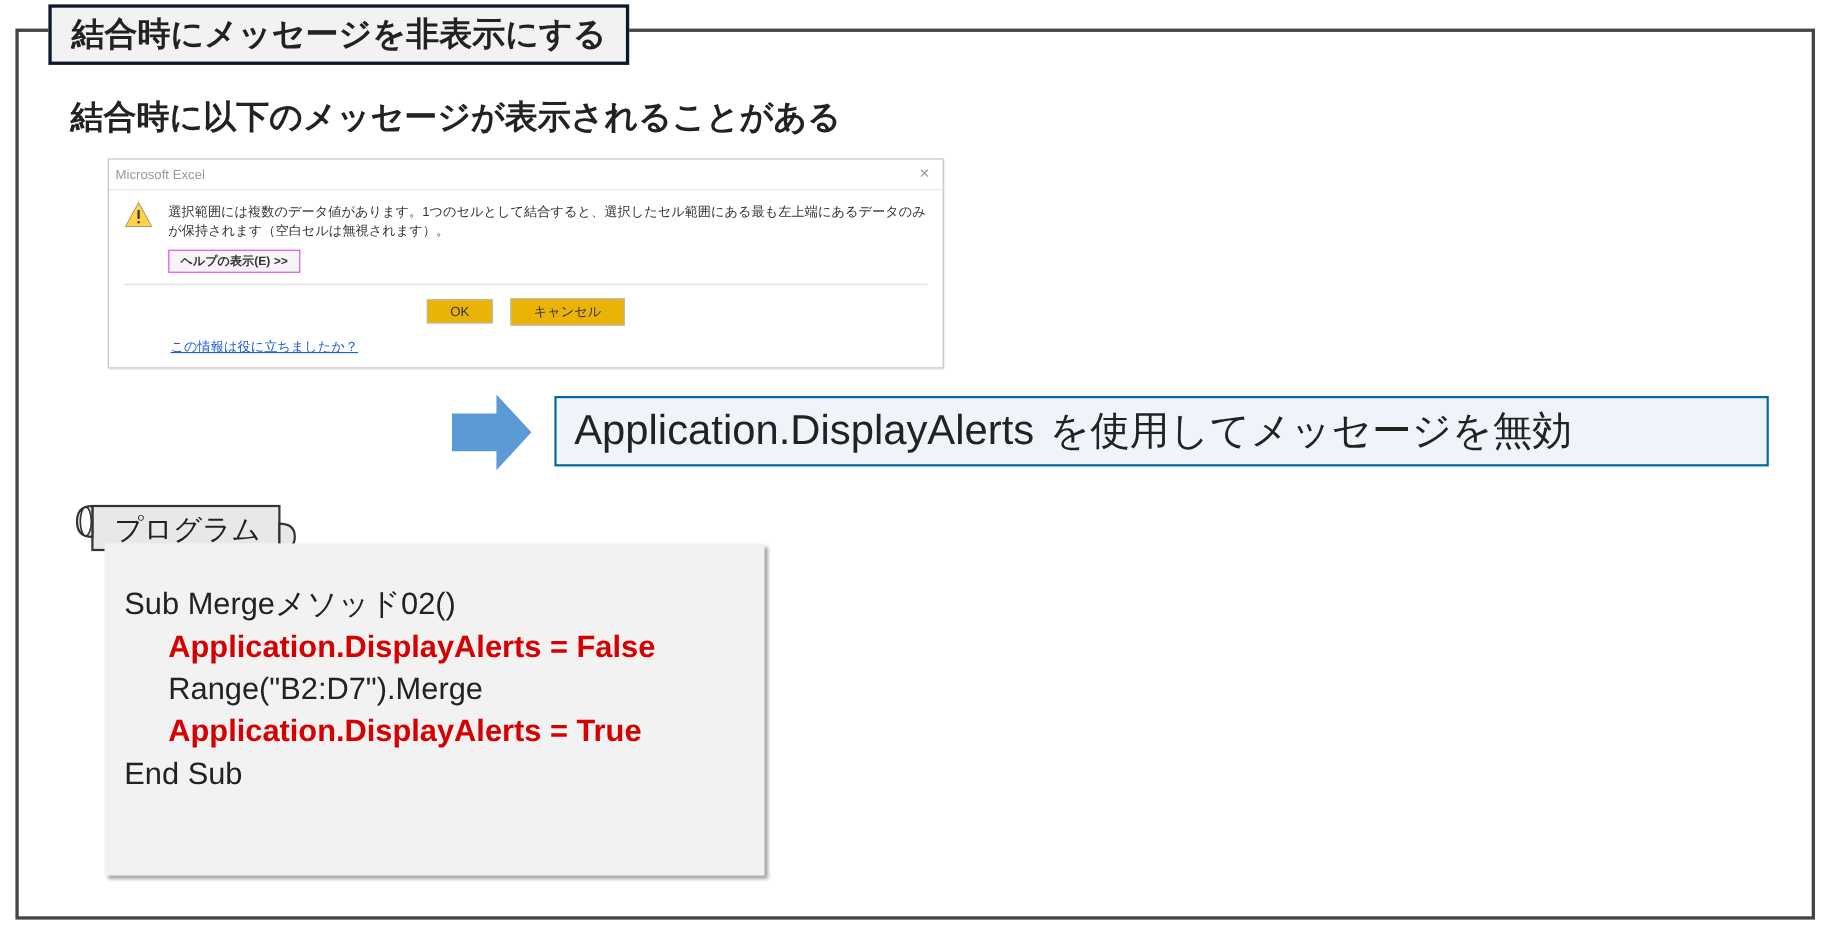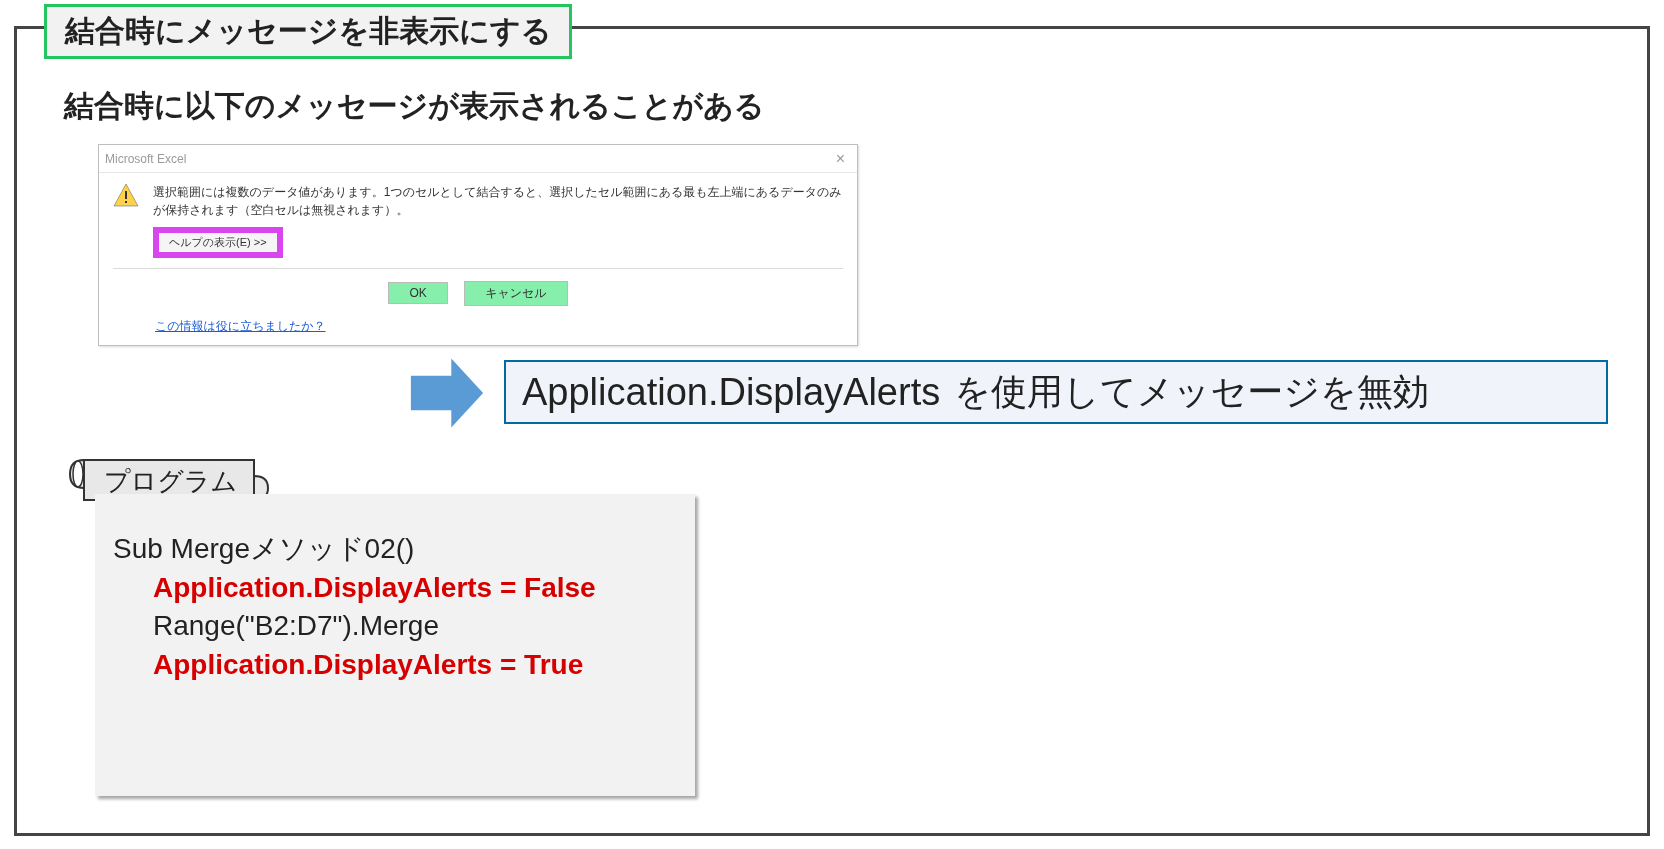--- a/index.html
+++ b/index.html
@@ -1,36 +1,36 @@
 <!DOCTYPE html>
 <html><head>
 <meta charset="utf-8">
 <style>
   * { box-sizing: border-box; margin: 0; padding: 0; }
   html, body { width: 1664px; height: 849px; font-family: Meiryo, "Hiragino Kaku Gothic Pro", sans-serif; background: #fff; }
   .canvas { position: relative; width: 1664px; height: 849px; }
 
   
   .frame { position: absolute; left: 14px; top: 26px; width: 1636px; height: 810px; border: 3px solid #444; }
-  .frame-title { position: absolute; left: 44px; top: 4px; background: #f2f2f2; border: 3px solid #22c55e; padding: 4px 18px; font-weight: bold; font-size: 30px; color: #222; }
+  .frame-title { position: absolute; left: 44px; top: 4px; background: #f2f2f2; border: 3px solid #0f172a; padding: 4px 18px; font-weight: bold; font-size: 30px; color: #222; }
 
   
   .intro { position: absolute; left: 64px; top: 86px; font-weight: bold; font-size: 30px; color: #222; }
 
   
   .dialog { position: absolute; left: 98px; top: 144px; width: 760px; border: 1px solid #bfbfbf; background: #fff; box-shadow: 1px 1px 2px rgba(0,0,0,0.15); }
   .dialog-titlebar { display: flex; justify-content: space-between; align-items: center; height: 28px; padding: 0 6px; font-size: 12px; color: #9a9a9a; border-bottom: 1px solid #e6e6e6; }
   .dialog-close { font-size: 16px; color: #9a9a9a; line-height: 1; cursor: pointer; padding: 0 6px; }
   .dialog-body { display: flex; align-items: flex-start; gap: 14px; padding: 10px 14px 6px 14px; }
   .warn-icon svg { width: 26px; height: 24px; }
   .dialog-msg { font-size: 12px; color: #333; line-height: 1.5; flex: 1; }
-  .help-btn { margin-top: 8px; border: 6px solid #d946ef; background: #f5f5f5; font-size: 11px; color: #333; padding: 2px 10px; cursor: pointer; }
+  .help-btn { margin-top: 8px; border: 1px solid #d946ef; background: #f5f5f5; font-size: 11px; color: #333; padding: 2px 10px; cursor: pointer; font-weight: bold; }
   .dialog-sep { height: 1px; background: #dcdcdc; margin: 4px 14px 0 14px; }
   .dialog-btn-row { text-align: center; padding: 12px 0 10px 0; }
-  .dlg-btn { display: inline-block; border: 1px solid #bbb; background: #86efac; font-size: 12px; padding: 3px 20px; margin: 0 6px; cursor: pointer; color: #333; }
+  .dlg-btn { display: inline-block; border: 1px solid #bbb; background: #eab308; font-size: 12px; padding: 3px 20px; margin: 0 6px; cursor: pointer; color: #333; }
   .dialog-foot { padding: 0 0 10px 56px; }
   .dialog-link { font-size: 12px; color: #1a5bd6; text-decoration: underline; cursor: pointer; }
 
   
   .arrow { position: absolute; left: 404px; top: 350px; }
   .arrow svg { width: 86px; height: 86px; }
 
   
   .solution-box { position: absolute; left: 504px; top: 360px; width: 1104px; height: 64px; border: 2px solid #0369a1; background: #f0f4fa; display: flex; align-items: center; padding: 8px 16px; gap: 14px; }
   .sol-code { font-size: 38px; color: #222; font-family: Meiryo, sans-serif; }
@@ -103,15 +103,16 @@
       <path d="M 190 46 Q 204 46 204 34 Q 204 22 190 22 L 190 46 Z" fill="#e8e8e8" stroke="#333" stroke-width="2"></path>
     </svg>
   </div>
   <div class="scroll-label">プログラム</div>
 
   <div class="code-block">
     <div>Sub Mergeメソッド02()</div>
     <div class="code-indent code-red">Application.DisplayAlerts = False</div>
     <div class="code-indent">Range("B2:D7").Merge</div>
     <div class="code-indent code-red">Application.DisplayAlerts = True</div>
+    <div>End Sub</div>
   </div>
 
 </div>
 
 </body></html>

